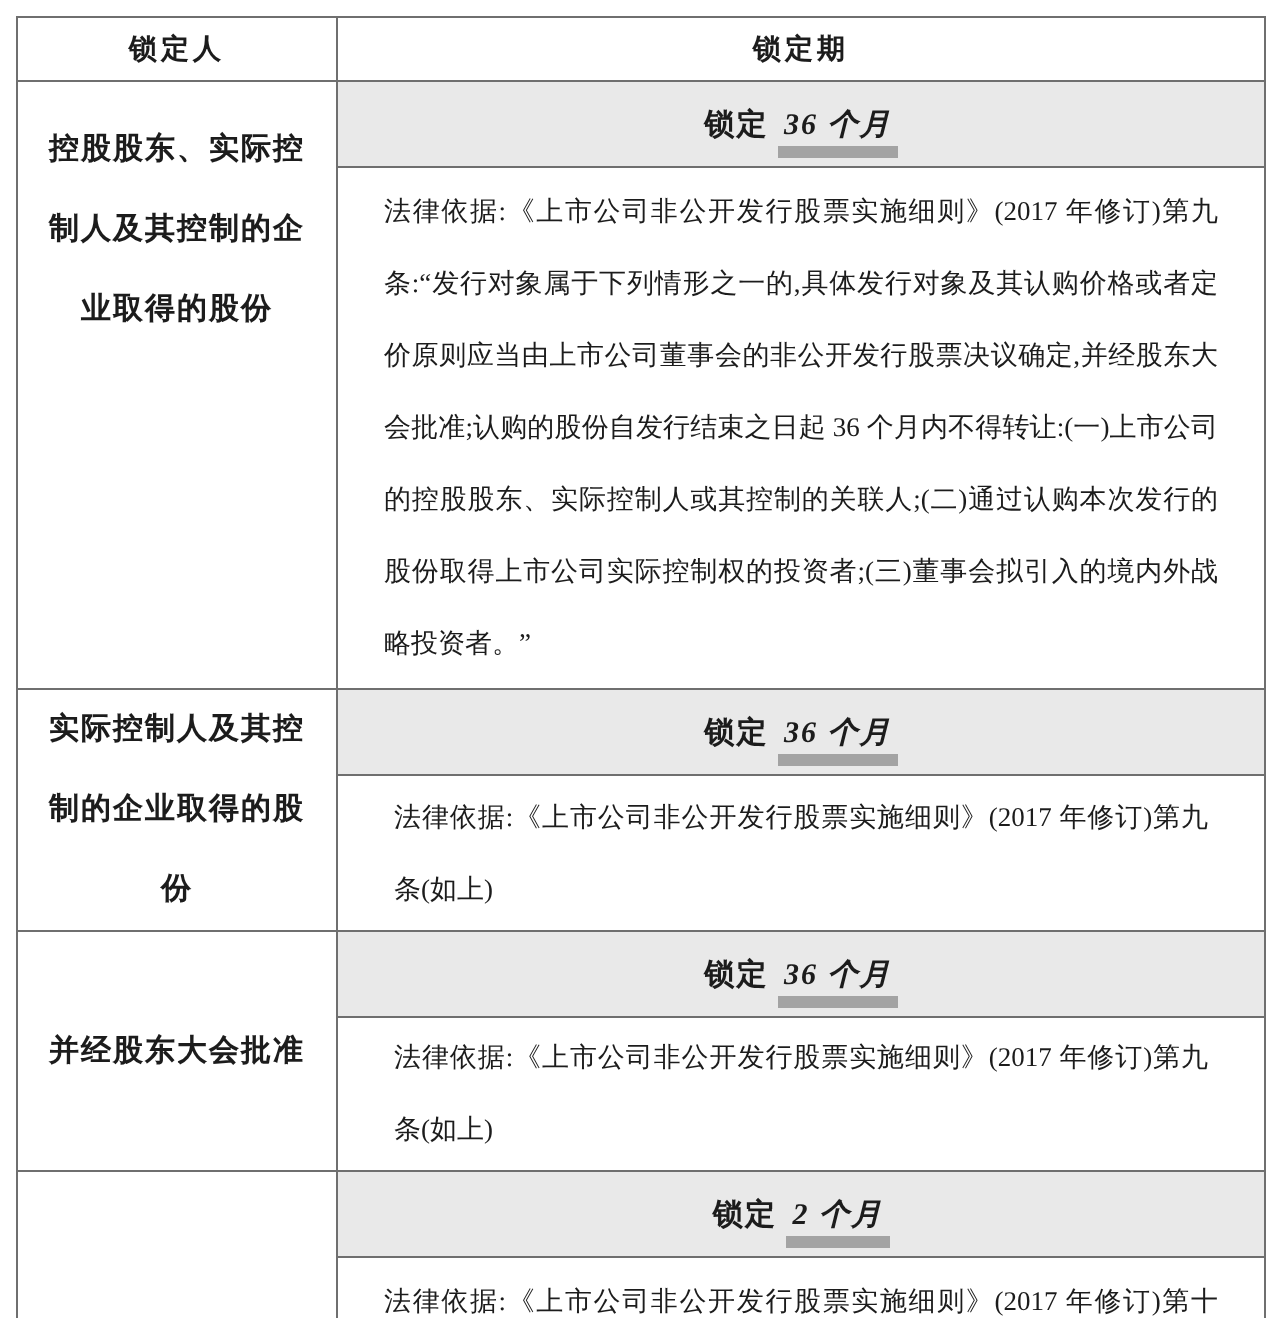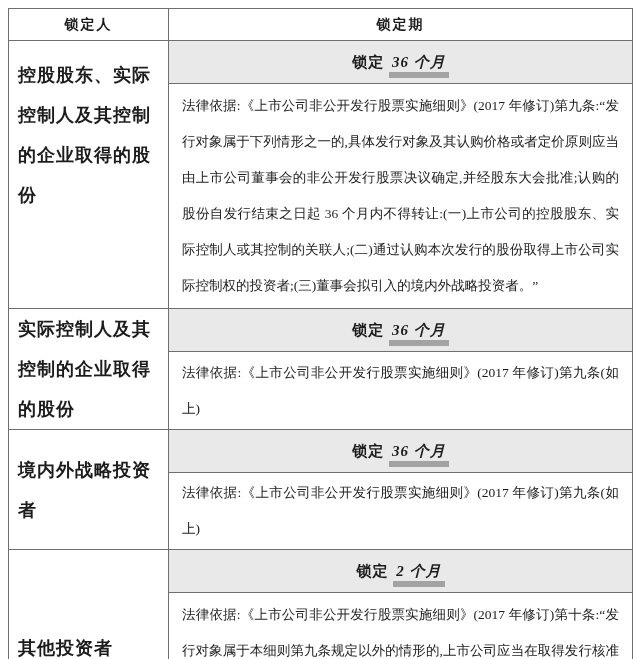--- a/index.html
+++ b/index.html
@@ -33,23 +33,23 @@
   }
   th.hdr {
     height: 32px;
     font-size: 14px;
     font-weight: bold;
     text-align: center;
     letter-spacing: 2px;
     background: #ffffff;
   }
   td.who {
-    font-size: 18px;
+    font-size: 15px;
     font-weight: bold;
-    text-align: left;
+    text-align: center;
     vertical-align: middle;
     line-height: 40px;
     letter-spacing: 1px;
     padding: 0 9px;
     background: #ffffff;
   }
   td.who.top {
     vertical-align: top;
     padding-top: 14px;
   }
@@ -65,26 +65,26 @@
   td.lock .dur {
     border-bottom: 6px solid #a3a3a3;
     padding: 0 3px 2px 3px;
     font-style: italic;
   }
   td.legal {
     font-size: 13.5px;
     line-height: 36px;
     text-align: justify;
     vertical-align: middle;
-    padding: 4px 13px;
+    padding: 4px 23px;
     background: #ffffff;
   }
   td.legal.single {
     height: 42px;
-    padding: 2px 13px;
+    padding: 2px 28px;
   }
 </style>
 </head>
 <body>
 
 <div class="page">
   <table class="lockup">
     <colgroup>
         <col class="c1">
         <col class="c2">
@@ -107,21 +107,21 @@
 
       <tr>
         <td class="who" rowspan="2">实际控制人及其控制的企业取得的股份</td>
         <td class="lock"><span>锁定 </span><span class="dur">36 个月</span></td>
       </tr>
       <tr>
         <td class="legal single">法律依据:《上市公司非公开发行股票实施细则》(2017 年修订)第九条(如上)</td>
       </tr>
 
       <tr>
-        <td class="who" rowspan="2">境内外战略投资者</td>
+        <td class="who" rowspan="2">并经股东大会批准</td>
         <td class="lock"><span>锁定 </span><span class="dur">36 个月</span></td>
       </tr>
       <tr>
         <td class="legal single">法律依据:《上市公司非公开发行股票实施细则》(2017 年修订)第九条(如上)</td>
       </tr>
 
       <tr>
         <td class="who" rowspan="2">其他投资者</td>
         <td class="lock"><span>锁定 </span><span class="dur">2 个月</span></td>
       </tr>

